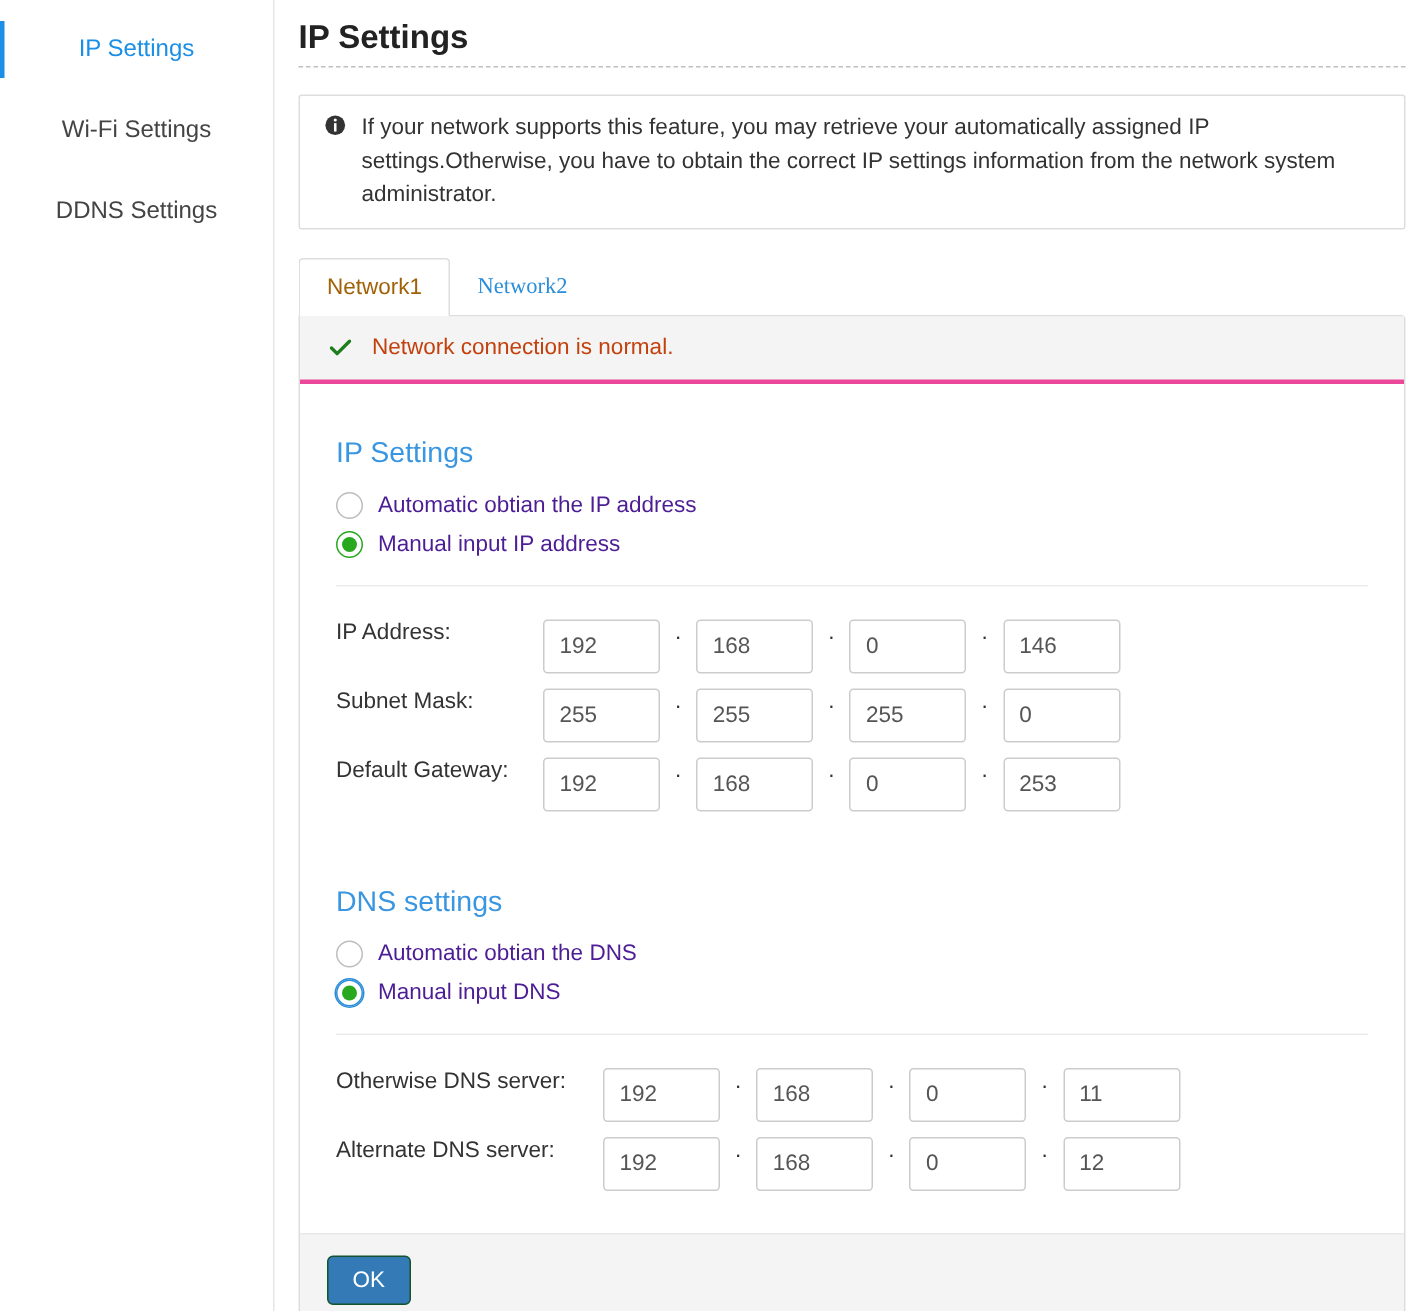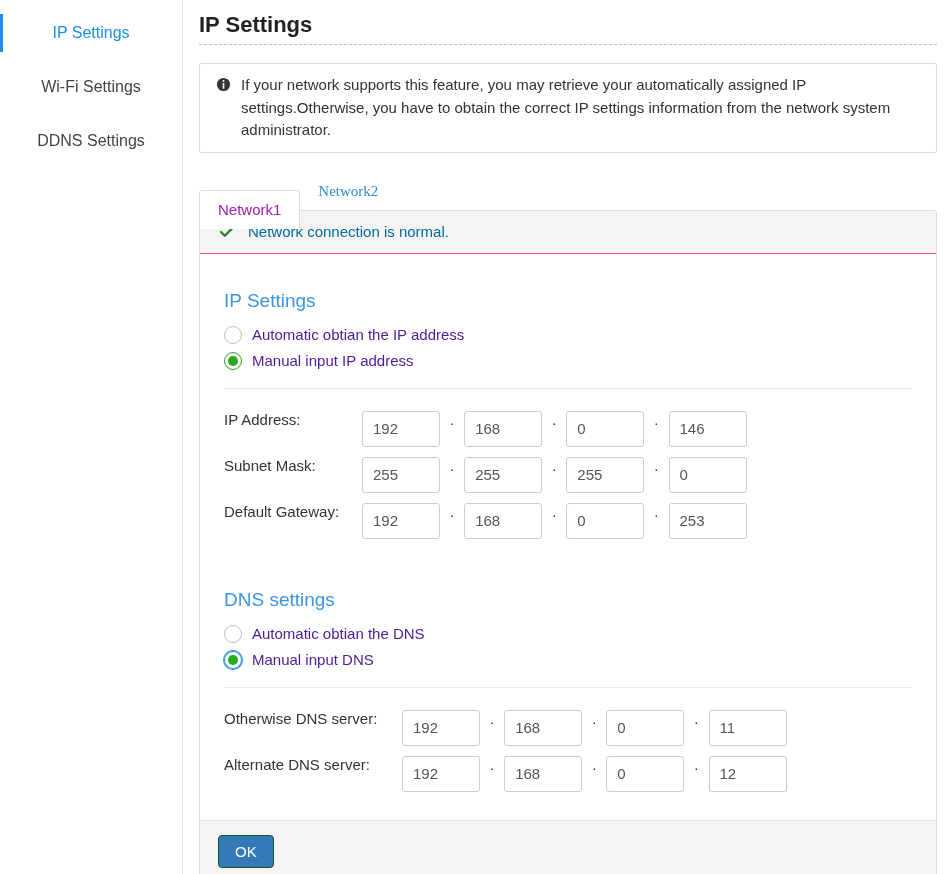--- a/index.html
+++ b/index.html
@@ -12,25 +12,25 @@
   .sidebar-item.active::before{content:"";position:absolute;left:0;top:8px;bottom:8px;width:3px;background:#1b8fe6;}
   
   .main{flex:1;padding:12px 10px 20px 16px;}
   .page-title{font-size:22px;font-weight:600;color:#222;margin:0 0 6px 0;}
   .title-rule{border:none;border-top:1px dashed #bfbfbf;margin:6px 0 18px 0;}
   .info-box{border:1px solid #ddd;border-radius:2px;padding:10px 16px;font-size:15px;color:#333;line-height:1.5;margin-bottom:18px;display:flex;gap:10px;}
   .info-box .info-icon{flex:0 0 auto;margin-top:2px;}
   
   .tabs{display:flex;align-items:flex-end;}
   .tab{padding:10px 18px;font-size:15px;cursor:pointer;}
-  .tab.active{border:1px solid #ddd;border-bottom:1px solid #fff;border-radius:3px 3px 0 0;color:#a21caf;background:#fff;position:relative;top:19px;}
+  .tab.active{border:1px solid #ddd;border-bottom:1px solid #fff;border-radius:3px 3px 0 0;color:#a16207;background:#fff;position:relative;top:1px;}
   .tab.inactive{color:#2a8dd8;font-family:Liberation Serif, serif;}
   
   .panel{border:1px solid #ddd;border-radius:0 3px 3px 3px;}
-  .status-bar{background:#f4f4f4;border-bottom:1px solid #ec4899;padding:12px 18px;display:flex;align-items:center;gap:12px;font-size:15px;color:#0369a1;}
+  .status-bar{background:#f4f4f4;border-bottom:3px solid #ec4899;padding:12px 18px;display:flex;align-items:center;gap:12px;font-size:15px;color:#c2410c;}
   .check-icon{color:#1e7e1e;display:inline-flex;}
   .panel-body{padding:22px 24px 12px 24px;}
   .section-title{color:#3a96e0;font-size:19px;font-weight:400;margin:14px 0 14px 0;}
   .radio-row{display:flex;align-items:center;gap:10px;margin:8px 0;font-size:15px;color:#4c1d95;}
   .radio-outer{width:18px;height:18px;border-radius:50%;border:1.5px solid #bdbdbd;display:inline-flex;align-items:center;justify-content:center;flex:0 0 18px;}
   .radio-outer.sel{border-color:#27a81f;}
   .radio-outer.focus{box-shadow:0 0 0 1px #2a8dd8;border-color:#2a8dd8;}
   .radio-inner{width:10px;height:10px;border-radius:50%;background:#27a81f;}
   .hr{border:none;border-top:1px solid #ececec;margin:18px 0 22px 0;}
   .form-row{display:flex;align-items:flex-start;gap:8px;margin:10px 0;}

